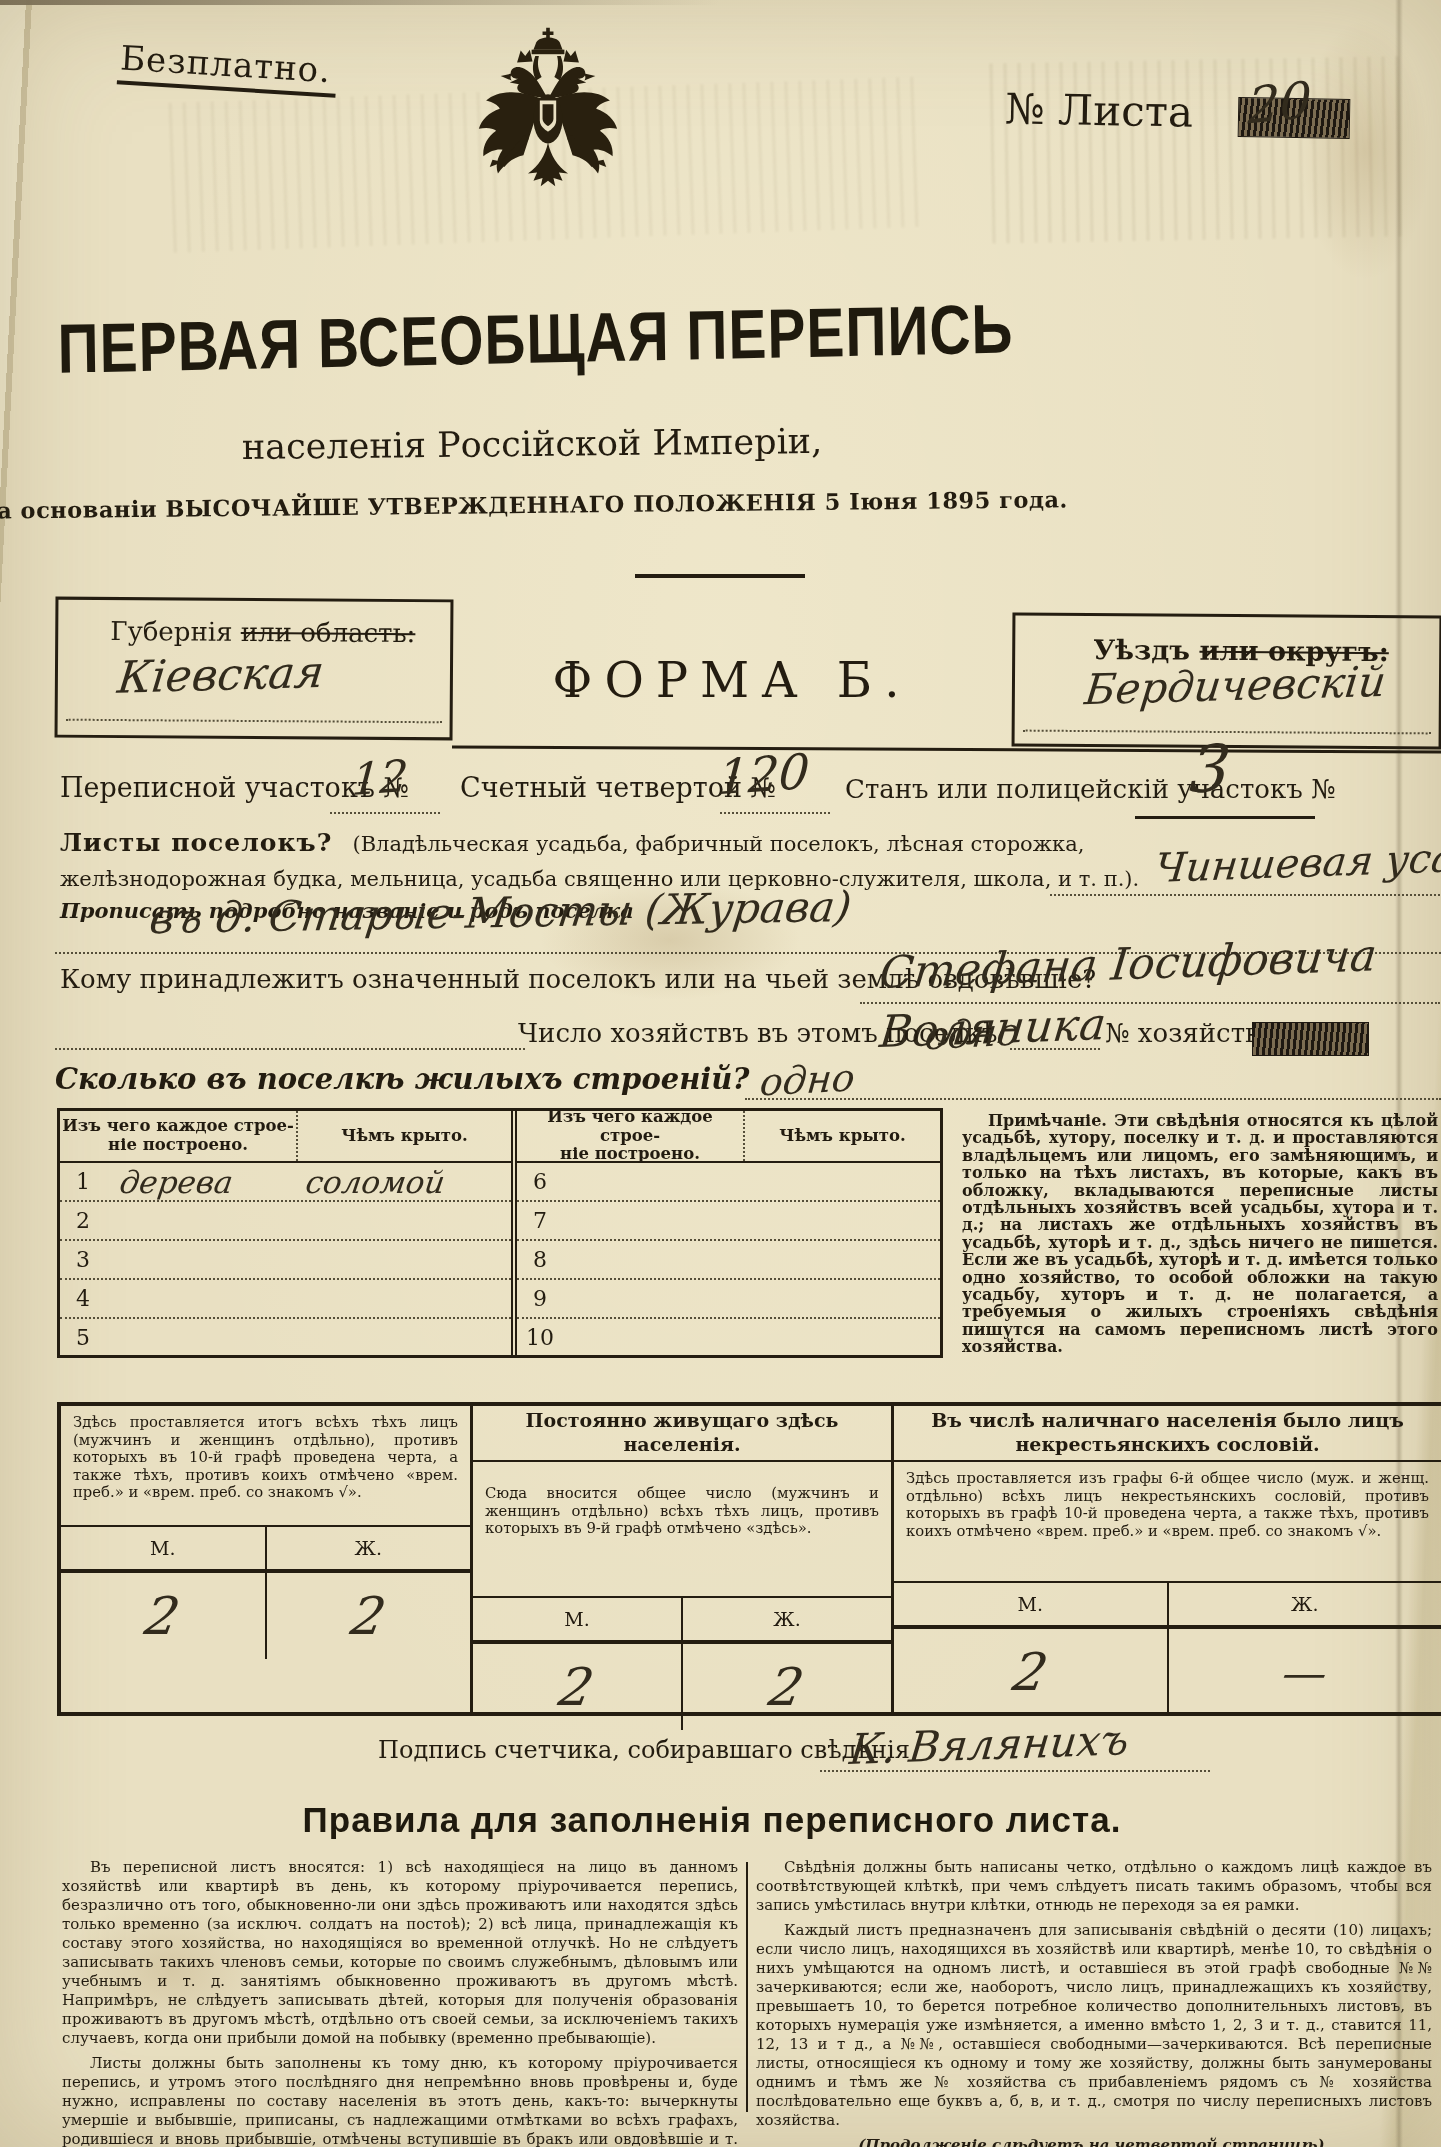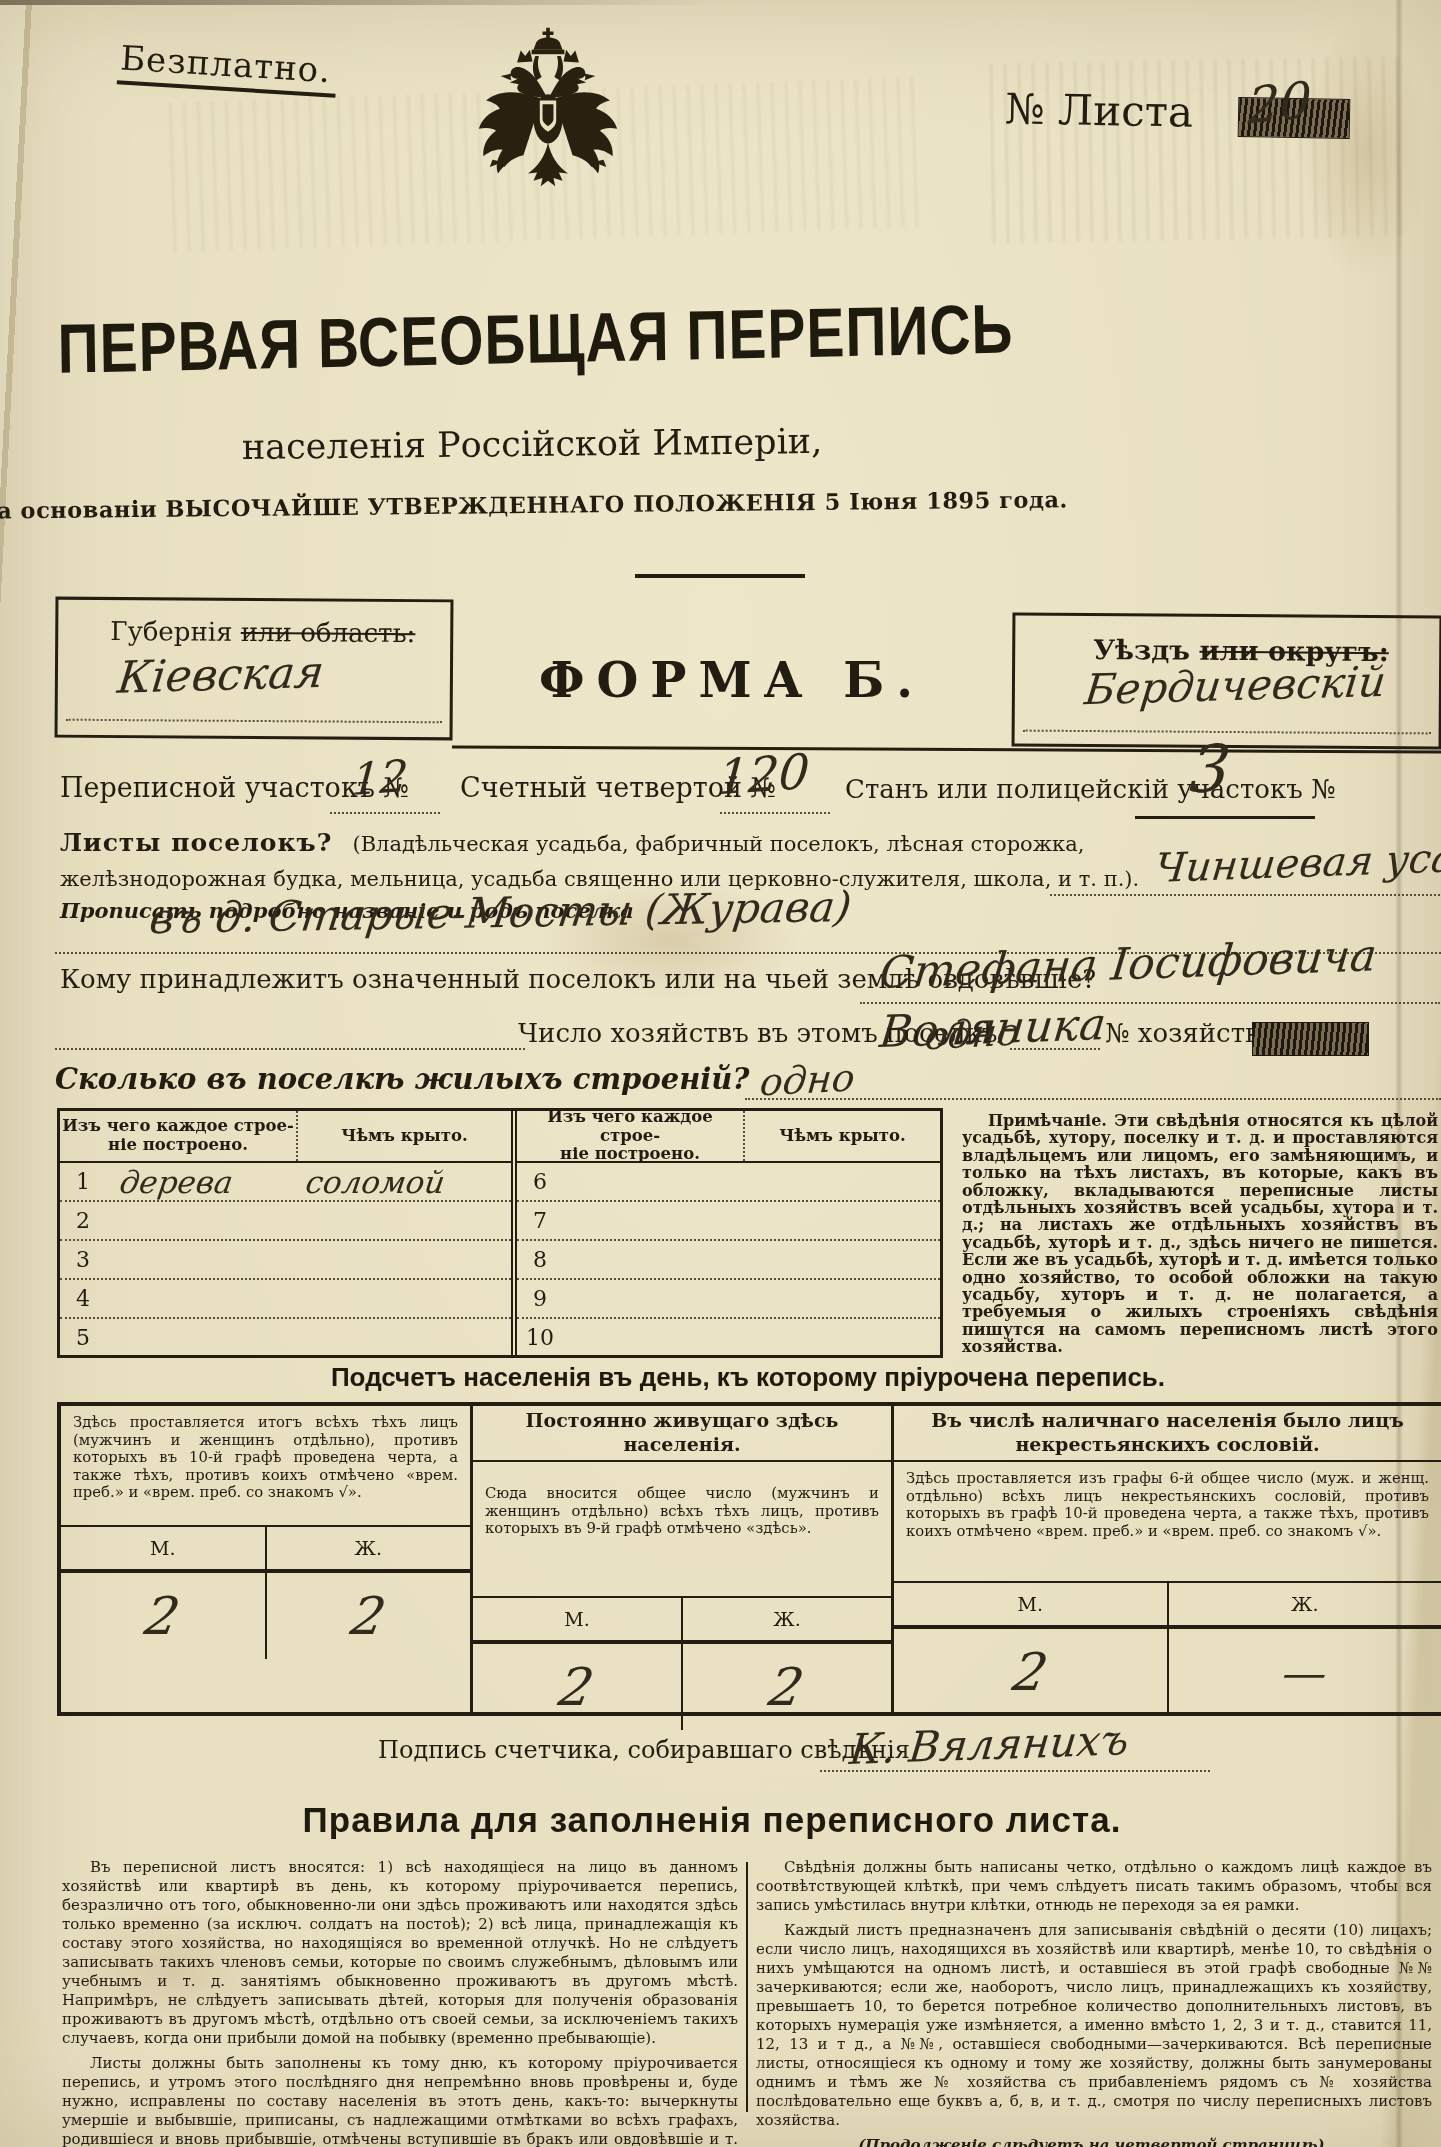--- a/index.html
+++ b/index.html
@@ -94,21 +94,21 @@
   <div class="rule" style="left:635px;top:574px;width:170px;height:4px;"></div>
 
   <div class="box" style="left:55px;top:598px;width:392px;height:135px;transform:rotate(.4deg);">
     <div class="print" style="margin:16px 0 0 52px;font-size:26px;white-space:nowrap;">
       <span>Губернія</span> <s>или область:</s>
     </div>
     <div class="hw" style="position:absolute;left:60px;top:48px;font-size:44px;transform:rotate(-2deg) skewX(-8deg);">Кіевская</div>
     <div class="dotline" style="left:8px;right:8px;bottom:14px;"></div>
   </div>
 
-  <div class="abs print" style="left:732px;top:652px;transform:translateX(-50%);font-size:48px;font-weight:bold;letter-spacing:12px;white-space:nowrap;">ФОРМА Б.</div>
+  <div class="abs print" style="left:732px;top:652px;transform:translateX(-50%);font-size:48px;font-weight:normal;letter-spacing:12px;white-space:nowrap;">ФОРМА Б.</div>
 
   <div class="box" style="left:1012px;top:614px;width:424px;height:128px;transform:rotate(.4deg);">
     <div class="print" style="margin:18px 0 0 78px;font-size:27px;font-weight:600;white-space:nowrap;">
       <span>Уѣздъ</span> <s>или округъ:</s>
     </div>
     <div class="hw" style="position:absolute;left:70px;top:44px;font-size:42px;transform:rotate(-2deg) skewX(-8deg);">Бердичевскій</div>
     <div class="dotline" style="left:8px;right:8px;bottom:12px;"></div>
   </div>
   <div class="rule" style="left:452px;top:748px;width:989px;height:3px;transform:rotate(.3deg);"></div>
 
@@ -213,21 +213,20 @@
           <span style="width:196px;"></span>
         </div>
     </div>
   </div>
 
   <div class="abs print just" style="left:962px;top:1112px;width:476px;font-size:16px;font-weight:bold;line-height:17.4px;">
     <span style="padding-left:26px;">Примѣчаніе.</span>
     <span>Эти свѣдѣнія относятся къ цѣлой усадьбѣ, хутору, поселку и т. д. и проставляются владѣльцемъ или лицомъ, его замѣняющимъ, и только на тѣхъ листахъ, въ которые, какъ въ обложку, вкладываются переписные листы отдѣльныхъ хозяйствъ всей усадьбы, хутора и т. д.; на листахъ же отдѣльныхъ хозяйствъ въ усадьбѣ, хуторѣ и т. д., здѣсь ничего не пишется. Если же въ усадьбѣ, хуторѣ и т. д. имѣется только одно хозяйство, то особой обложки на такую усадьбу, хуторъ и т. д. не полагается, а требуемыя о жилыхъ строеніяхъ свѣдѣнія пишутся на самомъ переписномъ листѣ этого хозяйства.</span>
   </div>
 
-  <div class="abs sans" style="left:748px;top:1362px;transform:translateX(-50%);font-size:26px;font-weight:bold;white-space:nowrap;color:#1f1a0e;">Подсчетъ населенія въ день, къ которому пріурочена перепись.</div>
 
   <div class="abs" style="left:57px;top:1402px;width:1380px;height:306px;border:4px solid #241d11;">
     <div class="cc" style="left:0;width:409px;border-right:3px solid #241d11;">
       <div class="c-desc">Здѣсь проставляется итогъ всѣхъ тѣхъ лицъ (мужчинъ и женщинъ отдѣльно), противъ которыхъ въ 10-й графѣ проведена черта, а также тѣхъ, противъ коихъ отмѣчено «врем. преб.» и «врем. преб. со знакомъ √».</div>
       <div class="c-mz">
         <div>М.</div>
         <div class="vdiv">Ж.</div>
       </div>
       <div class="c-vals">
         <div>

